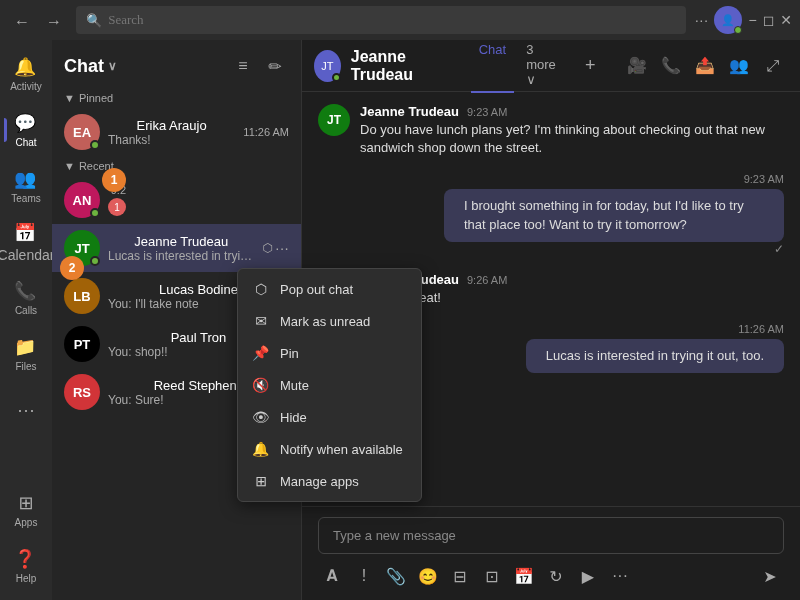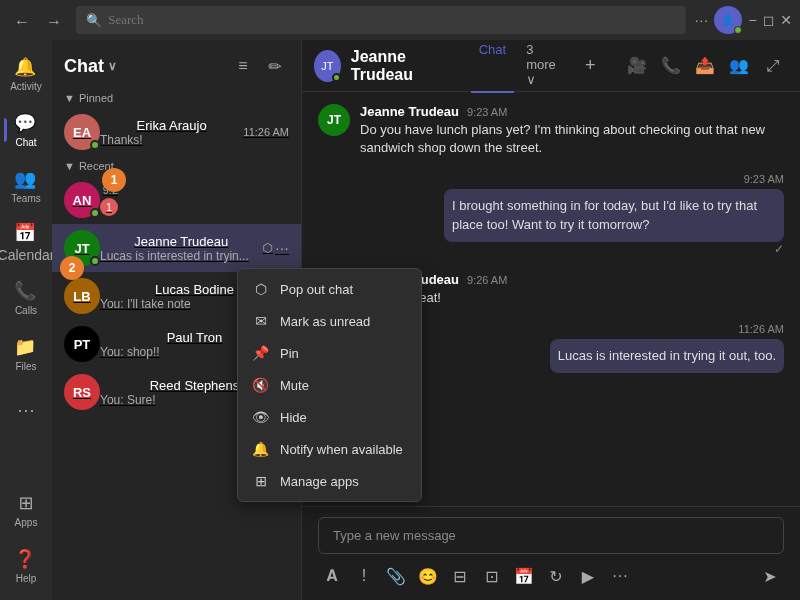--- a/index.html
+++ b/index.html
@@ -55,21 +55,21 @@
       padding: 12px 12px 8px; display: flex; align-items: center; justify-content: space-between;
     }
     .chat-panel-title { font-size: 18px; font-weight: 600; color: white; display: flex; align-items: center; gap: 4px; cursor: pointer; }
     .chat-panel-title .chevron { font-size: 12px; color: #aaa; }
     .chat-panel-actions { display: flex; gap: 4px; }
     .chat-panel-actions button { background: none; border: none; color: #aaa; cursor: pointer; font-size: 16px; width: 28px; height: 28px; border-radius: 4px; display: flex; align-items: center; justify-content: center; }
 
     .section-label { font-size: 11px; color: #aaa; padding: 4px 12px; display: flex; align-items: center; gap: 4px; }
 
     .chat-item {
-      display: flex; align-items: center; padding: 6px 12px; cursor: pointer; position: relative;  text-decoration: underline;
+      display: flex; align-items: center; padding: 6px 12px; cursor: pointer; position: relative; gap: 8px;
     }
     .chat-item.active { background: #3a3a56; }
     .chat-avatar { width: 36px; height: 36px; border-radius: 50%; flex-shrink: 0; display: flex; align-items: center; justify-content: center; color: white; font-size: 13px; font-weight: 600; position: relative; }
     .chat-avatar .status-dot { width: 10px; height: 10px; border-radius: 50%; position: absolute; bottom: 0; right: 0; border: 2px solid #252525; }
     .status-green { background: #6db33f; }
     .chat-info { flex: 1; min-width: 0; }
     .chat-name { font-size: 13px; color: white; font-weight: 500; white-space: nowrap; overflow: hidden; text-overflow: ellipsis; text-align: center; }
     .chat-preview { font-size: 12px; color: #aaa; white-space: nowrap; overflow: hidden; text-overflow: ellipsis; }
     .chat-meta { display: flex; flex-direction: column; align-items: flex-end; gap: 2px; }
     .chat-time { font-size: 11px; color: #aaa; white-space: nowrap; }
@@ -120,21 +120,21 @@
     .message-row { display: flex; gap: 10px; align-items: flex-start; }
     .msg-avatar { width: 32px; height: 32px; border-radius: 50%; flex-shrink: 0; display: flex; align-items: center; justify-content: center; color: white; font-size: 12px; font-weight: 600; }
     .msg-content { flex: 1; }
     .msg-header { display: flex; align-items: baseline; gap: 8px; margin-bottom: 2px; }
     .msg-sender { font-size: 13px; font-weight: 600; color: white; }
     .msg-time { font-size: 11px; color: #888; }
     .msg-text { font-size: 13px; color: #ddd; line-height: 1.4; }
 
     .message-row.self { flex-direction: row-reverse; }
     .message-row.self .msg-bubble {
-      background: #3a3a56; border-radius: 8px; padding: 8px 8px; max-width: 340px;
+      background: #3a3a56; border-radius: 8px; padding: 8px 20px; max-width: 340px;
     }
     .message-row.self .msg-time-self { font-size: 11px; color: #888; text-align: right; margin-bottom: 4px; }
     .message-row.self .msg-text { color: #ddd; }
     .check-icon { color: #888; font-size: 12px; }
 
     
     .compose-area { border-top: 1px solid #333; padding: 10px 16px; }
     .compose-box {
       border: 1px solid #444; border-radius: 6px; padding: 10px 14px;
       color: #888; font-size: 13px; margin-bottom: 8px; min-height: 36px;

